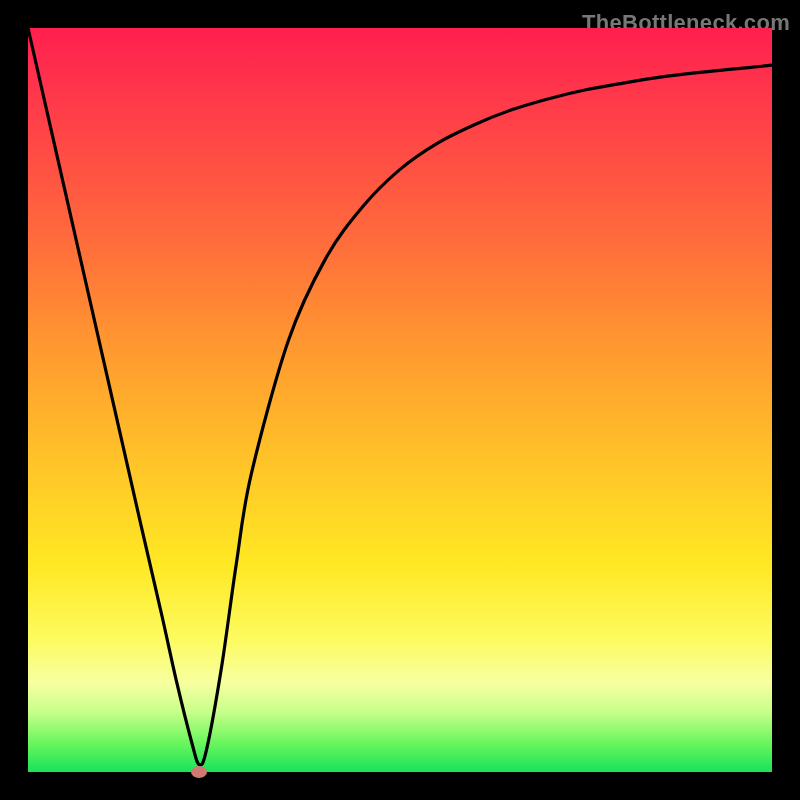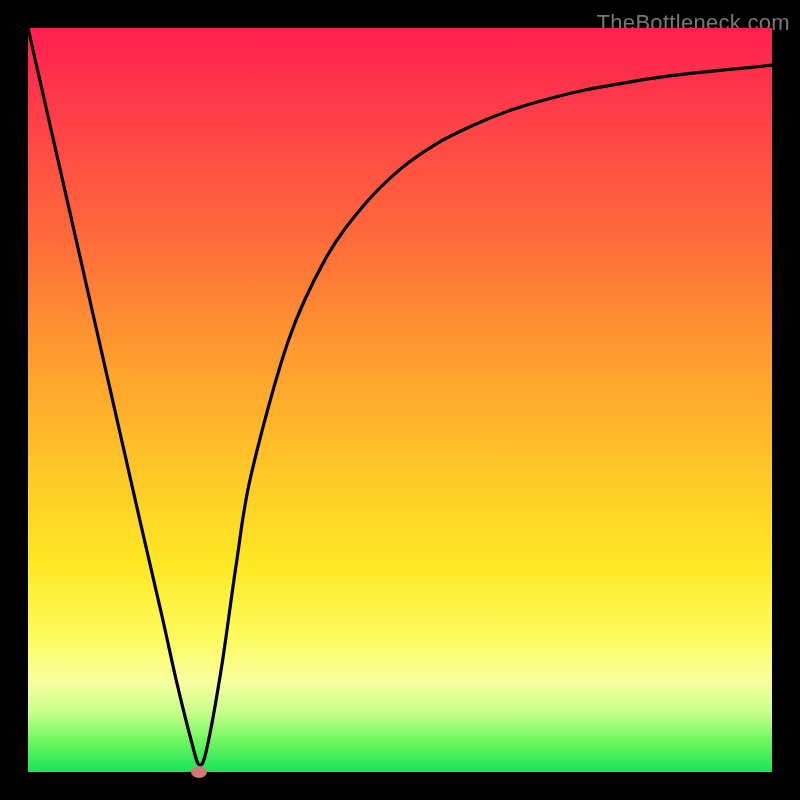--- a/index.html
+++ b/index.html
@@ -40,21 +40,21 @@
       #6cf65e 96%,
       #18e35a 100%
     );
   }
   .watermark {
     position: absolute;
     top: 10px;
     right: 10px;
     color: #777;
     font-size: 22px;
-    font-weight: 400;
+    font-weight: 700;
     letter-spacing: 0.3px;
     font-family: Arial, sans-serif;
   }
   svg.curve {
     position: absolute;
     top: 0;
     left: 0;
     width: 744px;
     height: 744px;
     overflow: visible;

